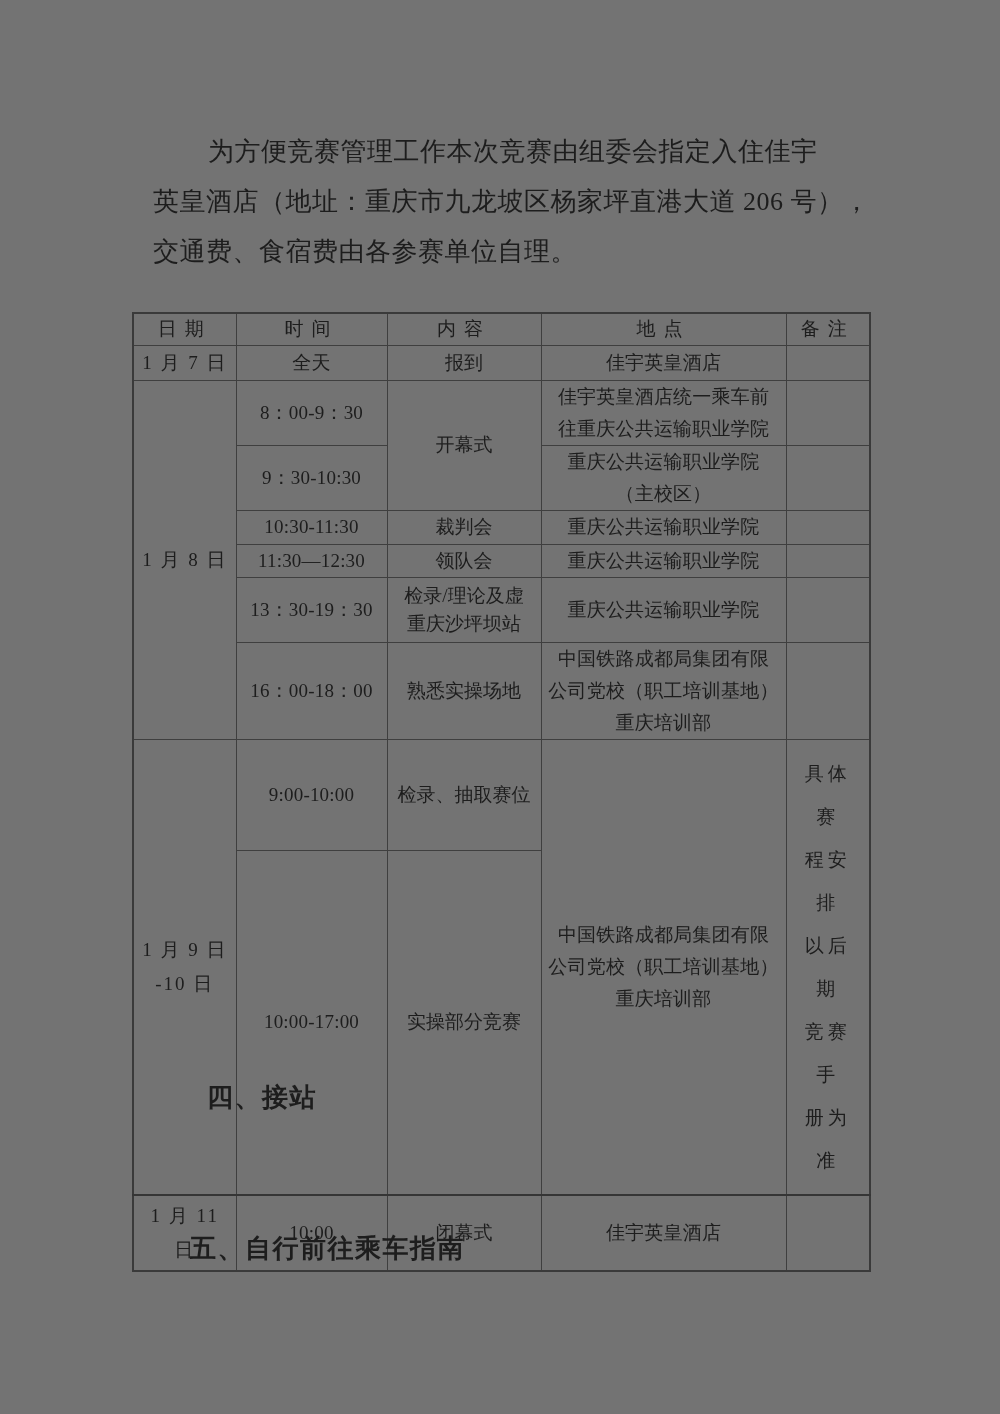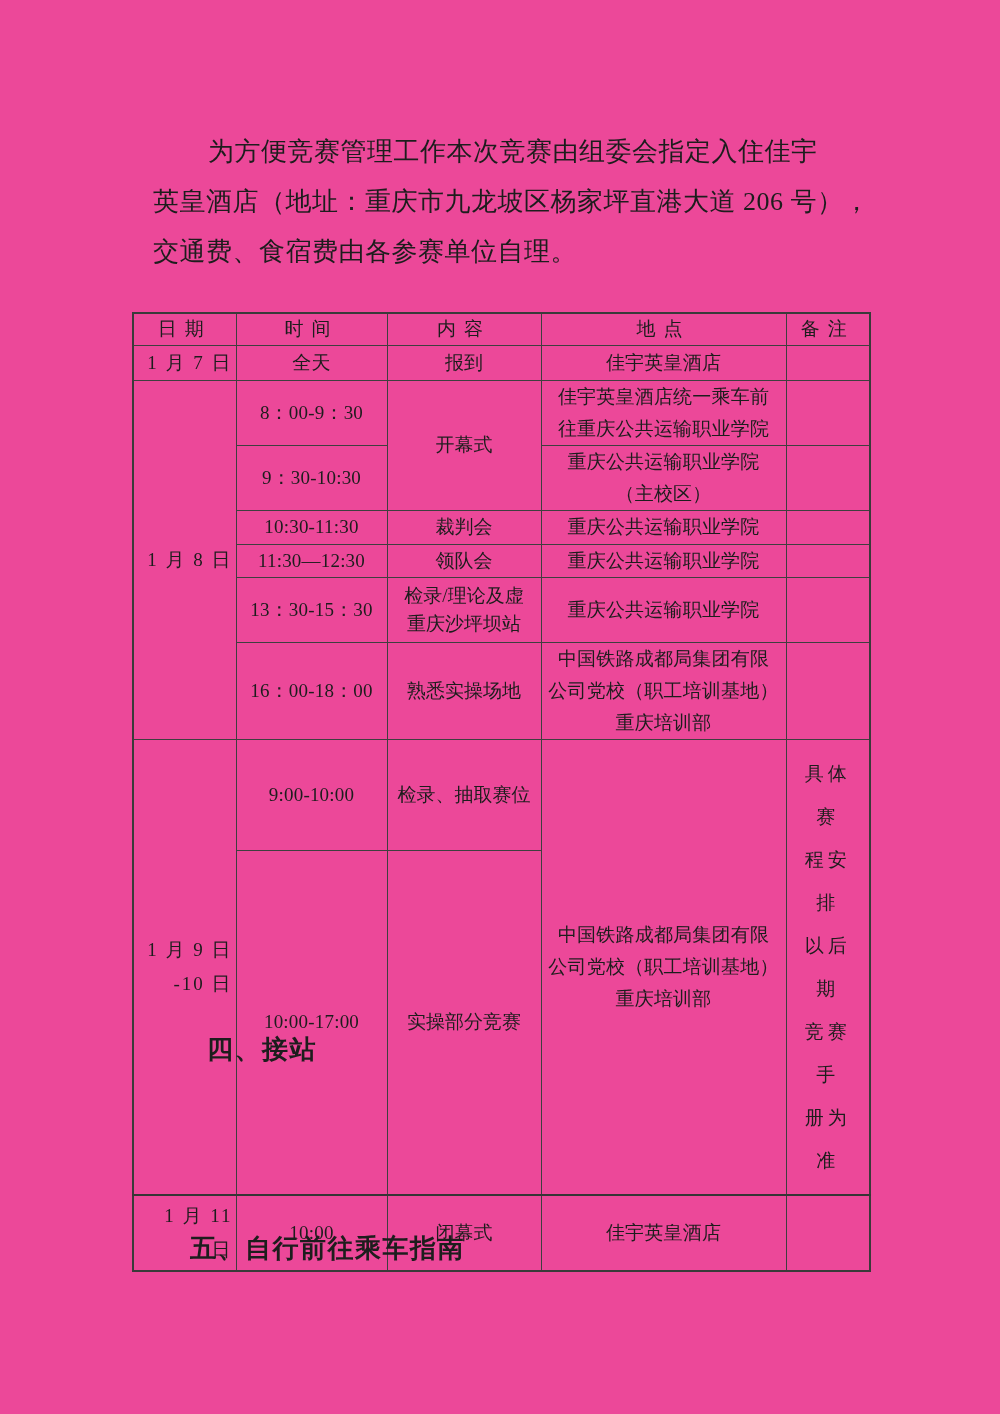--- a/index.html
+++ b/index.html
@@ -1,19 +1,19 @@
 <!DOCTYPE html>
 <html lang="zh"><head>
 <meta charset="utf-8">
 <style>
   html,body{margin:0;padding:0;background:#ffffff;}
   .page{
     position:relative;
     width:1000px;height:1414px;
-    background:#ec4899;
+    background:#737373;
     font-family:"Liberation Serif","DejaVu Serif",serif;
     color:#1d1d1d;
     overflow:hidden;
   }
   .body-text{
     position:absolute;
     font-size:26px;
     line-height:50px;
     letter-spacing:0.5px;
     white-space:pre;
@@ -24,21 +24,21 @@
   .heading{
     position:absolute;
     font-family:"Liberation Sans","DejaVu Sans",sans-serif;
     font-weight:700;
     font-size:26px;
     letter-spacing:1.5px;
     line-height:30px;
     margin:0;
   }
   .h-schedule{left:207px;top:287px;}
-  .h-pickup{left:207px;top:1034px;}
+  .h-pickup{left:207px;top:1082px;}
   .h-guide{left:190px;top:1233px;}
 
   table.schedule{
     position:absolute;left:132px;top:312px;
     width:737px;
     border-collapse:collapse;
     table-layout:fixed;
     font-size:19px;
     border:2.5px solid #3a3a3a;
   }
@@ -56,21 +56,21 @@
   .col-time{width:151px;}
   .col-content{width:154px;}
   .col-location{width:245px;}
   .col-remark{width:84px;}
 
   .rh32{height:32px;}  .rh33{height:33px;}  .rh62{height:62px;}
   .rh64{height:64px;}  .rh34{height:34px;}  .rh65{height:65px;}
   .rh96{height:96px;}  .rh59{height:59px;}  .rh181{height:181px;}
   .rh79{height:76px;}
 
-  td.dt{letter-spacing:2px;line-height:34px;text-align:right;}
+  td.dt{letter-spacing:2px;line-height:34px;}
   td.tm{letter-spacing:0.2px;margin-top:13px;}
   td.cnt{line-height:28px;}
   td.loc{line-height:32px;letter-spacing:0.2px;}
   td.rmk{line-height:43px;letter-spacing:4px;padding:12px;}
   tr.row-last td{border-top:2px solid #353535;}
 </style>
 </head>
 <body>
 
 <div class="page">
@@ -125,21 +125,21 @@
         <td class="loc">重庆公共运输职业学院</td>
         <td></td>
       </tr>
       <tr class="rh32">
         <td class="tm">11:30—12:30</td>
         <td class="cnt">领队会</td>
         <td class="loc">重庆公共运输职业学院</td>
         <td></td>
       </tr>
       <tr class="rh65">
-        <td class="tm">13：30-15：30</td>
+        <td class="tm">13：30-19：30</td>
         <td class="cnt">检录/理论及虚
 重庆沙坪坝站</td>
         <td class="loc">重庆公共运输职业学院</td>
         <td></td>
       </tr>
       <tr class="rh96">
         <td class="tm">16：00-18：00</td>
         <td class="cnt">熟悉实操场地</td>
         <td class="loc">中国铁路成都局集团有限
 公司党校（职工培训基地）

